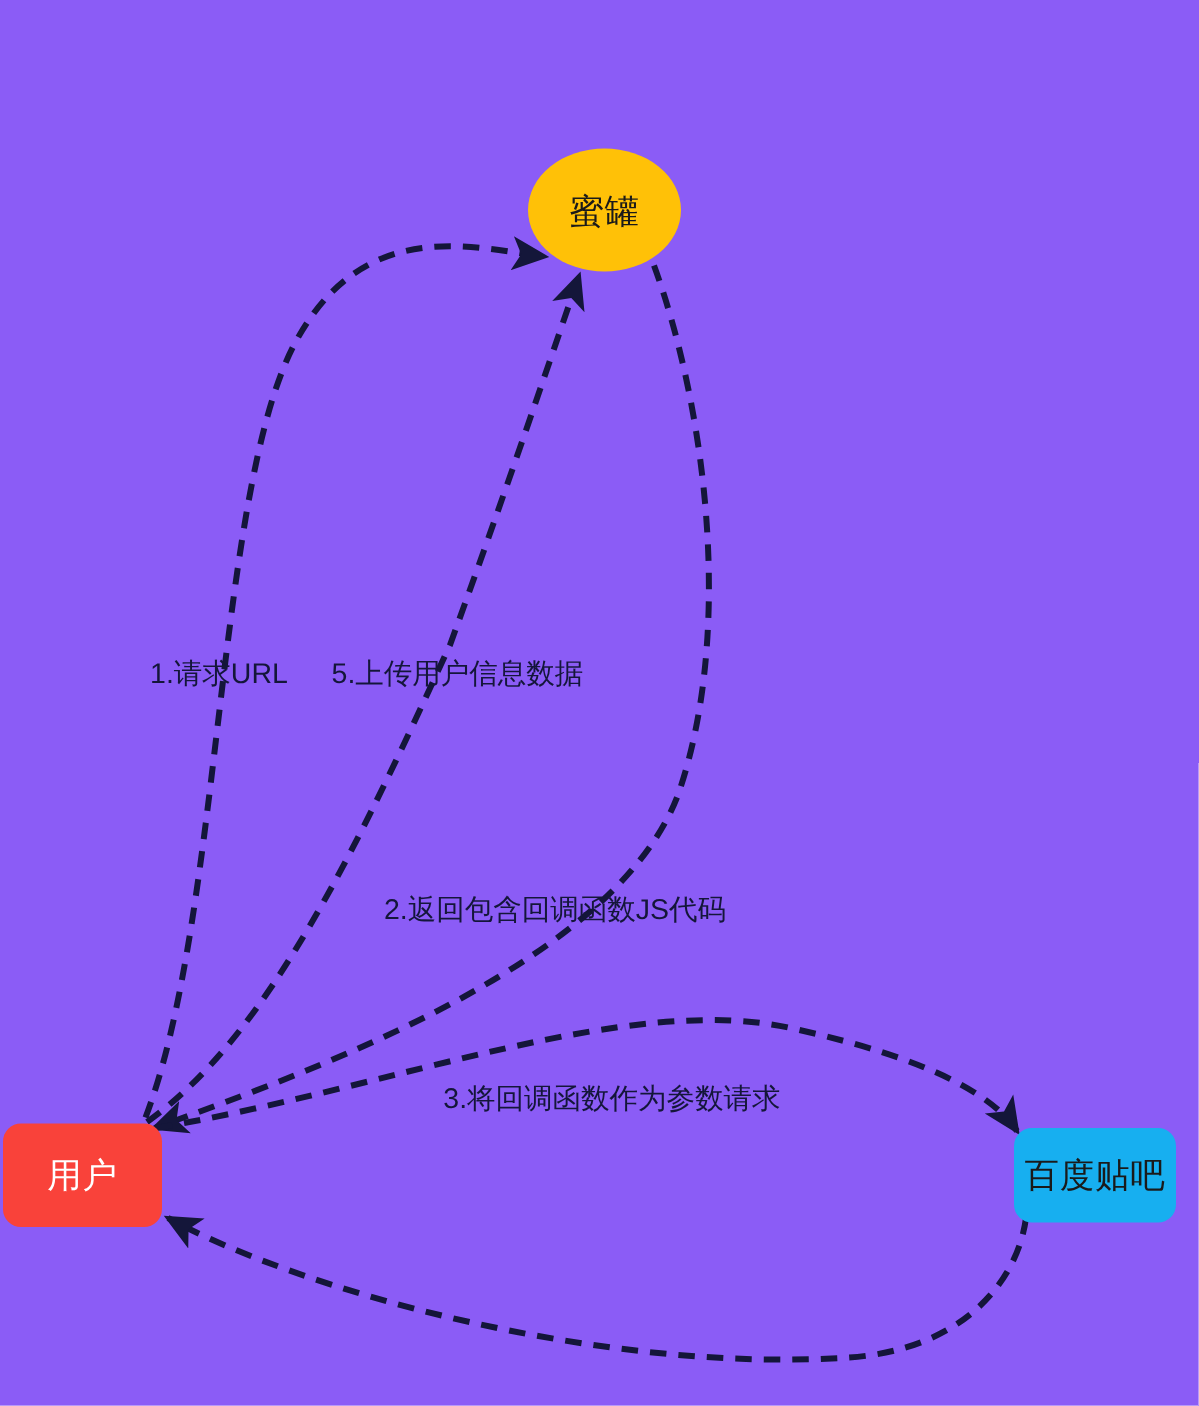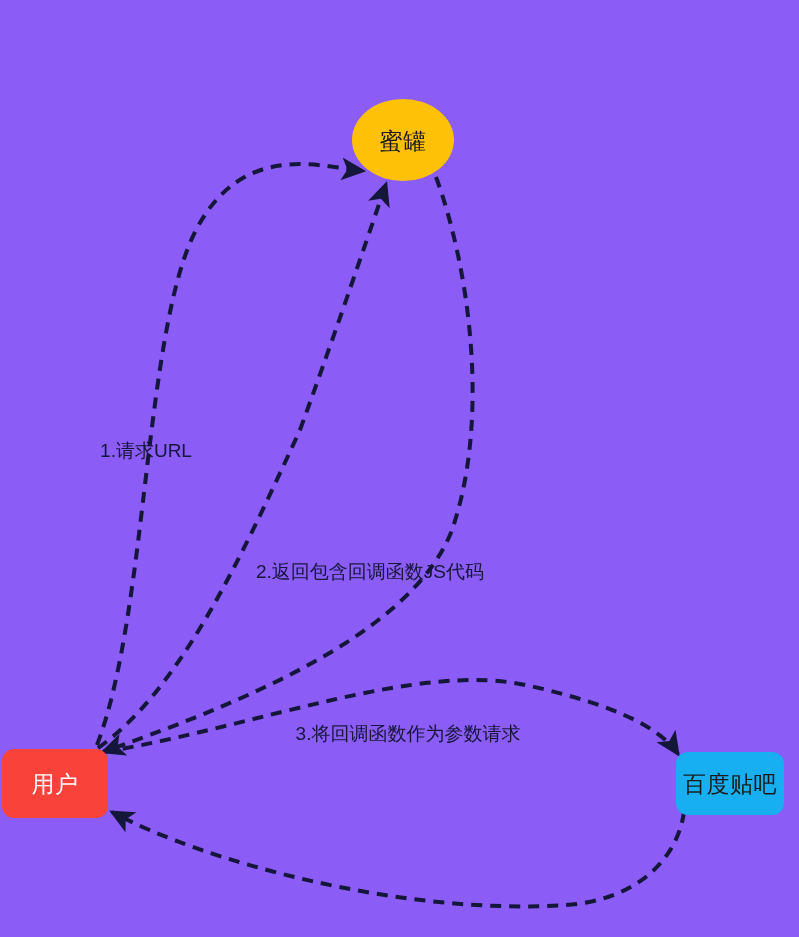--- a/index.html
+++ b/index.html
@@ -79,16 +79,17 @@
       <rect class="node-shape-rect" x="2" y="749" width="106" height="69" rx="12" ry="12" fill="#f9423a"></rect>
       <rect class="node-shape-rect" x="676" y="752" width="108" height="63" rx="12" ry="12" fill="#17aff0"></rect>
     </g>
   </svg>
 
   <div class="node-label" style="left:403px; top:141px; color:#1a1a1a;">蜜罐</div>
   <div class="node-label" style="left:55px; top:784px; color:#ffffff;">用户</div>
   <div class="node-label" style="left:730px; top:784px; color:#1a1a1a;">百度贴吧</div>
 
   <div class="edge-label" style="left:146px; top:450px;">1.请求URL</div>
-  <div class="edge-label" style="left:370px; top:571px;">2.返回包含回调函数JS代码</div>
+  <div class="edge-label" style="left:305px; top:450px;">5.上传用户信息数据</div>
+  <div class="edge-label" style="left:370px; top:607px;">2.返回包含回调函数JS代码</div>
   <div class="edge-label" style="left:408px; top:733px;">3.将回调函数作为参数请求</div>
 
 </div>
 
 </body></html>

